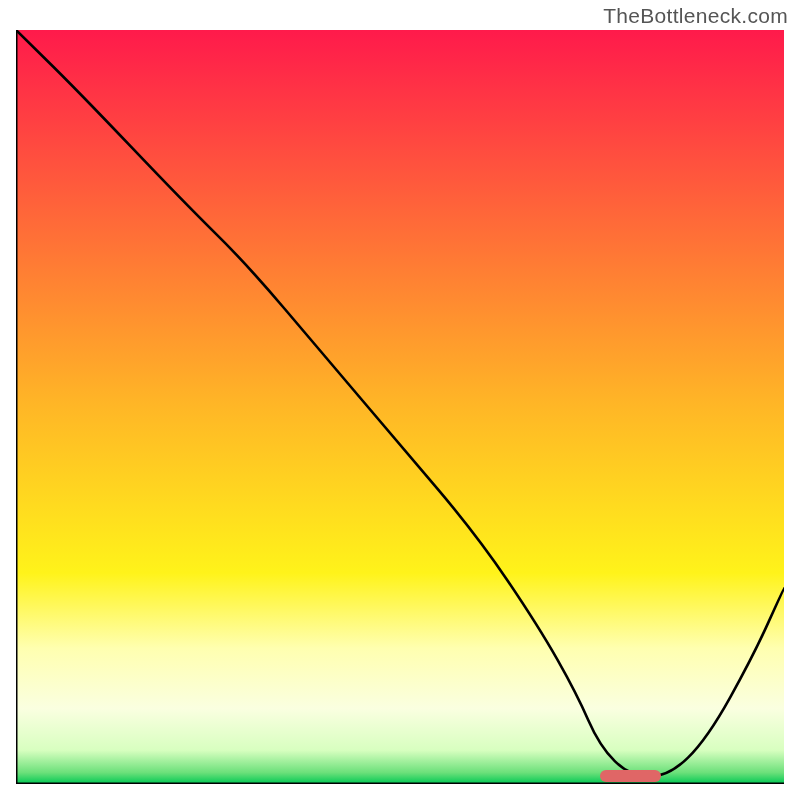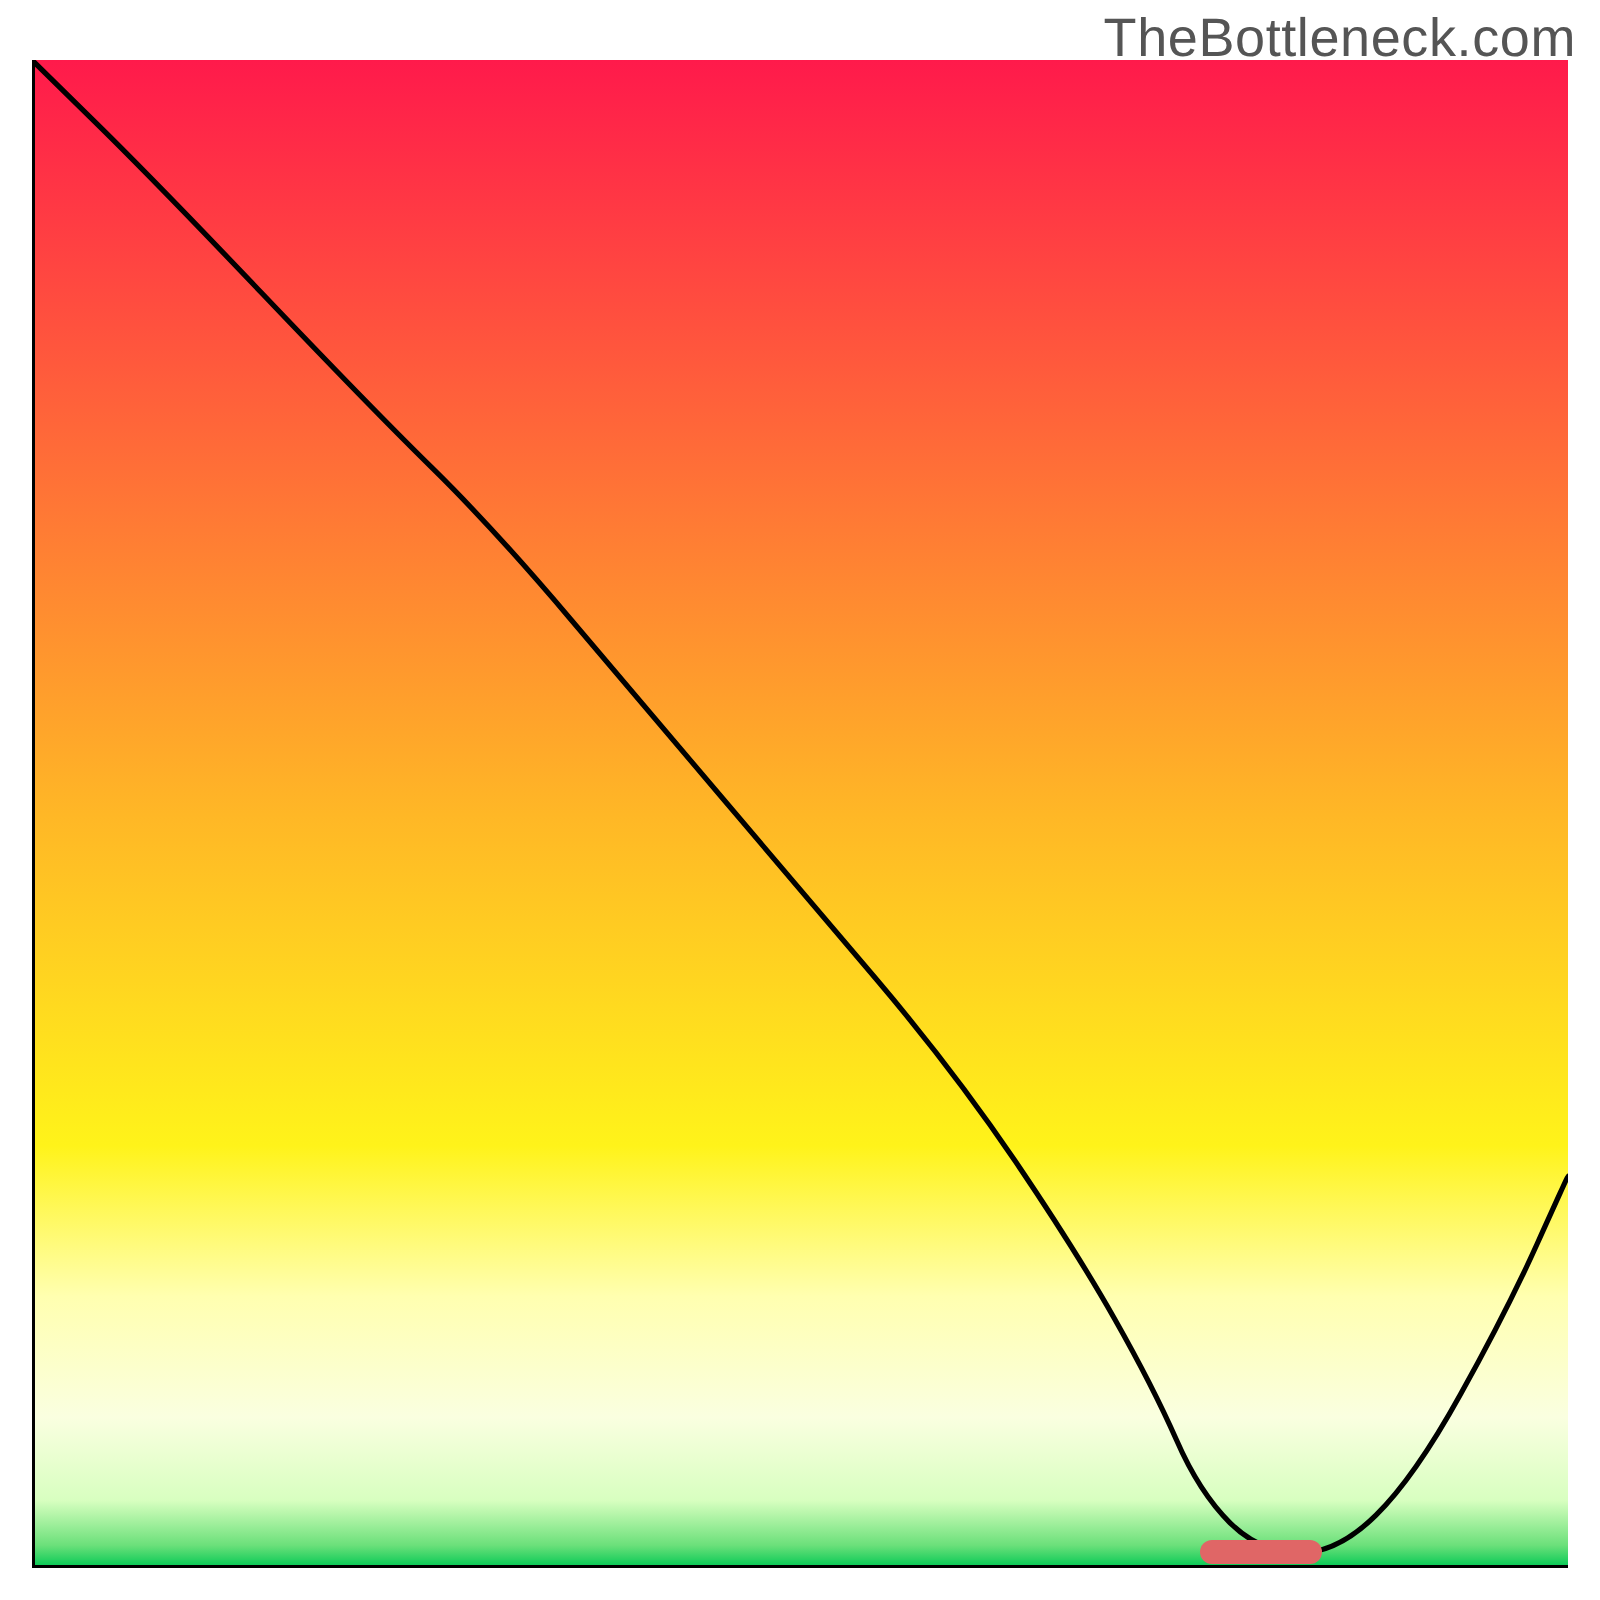--- a/index.html
+++ b/index.html
@@ -9,21 +9,21 @@
     height: 800px;
     background: #ffffff;
     font-family: Arial, sans-serif;
     position: relative;
   }
   .watermark {
     position: absolute;
     top: 4px;
     right: 12px;
     color: #555;
-    font-size: 27px;
+    font-size: 21px;
     font-weight: 500;
     letter-spacing: 0.3px;
   }
   .chart-area {
     position: absolute;
     left: 16px;
     top: 30px;
     width: 768px;
     height: 754px;
   }

